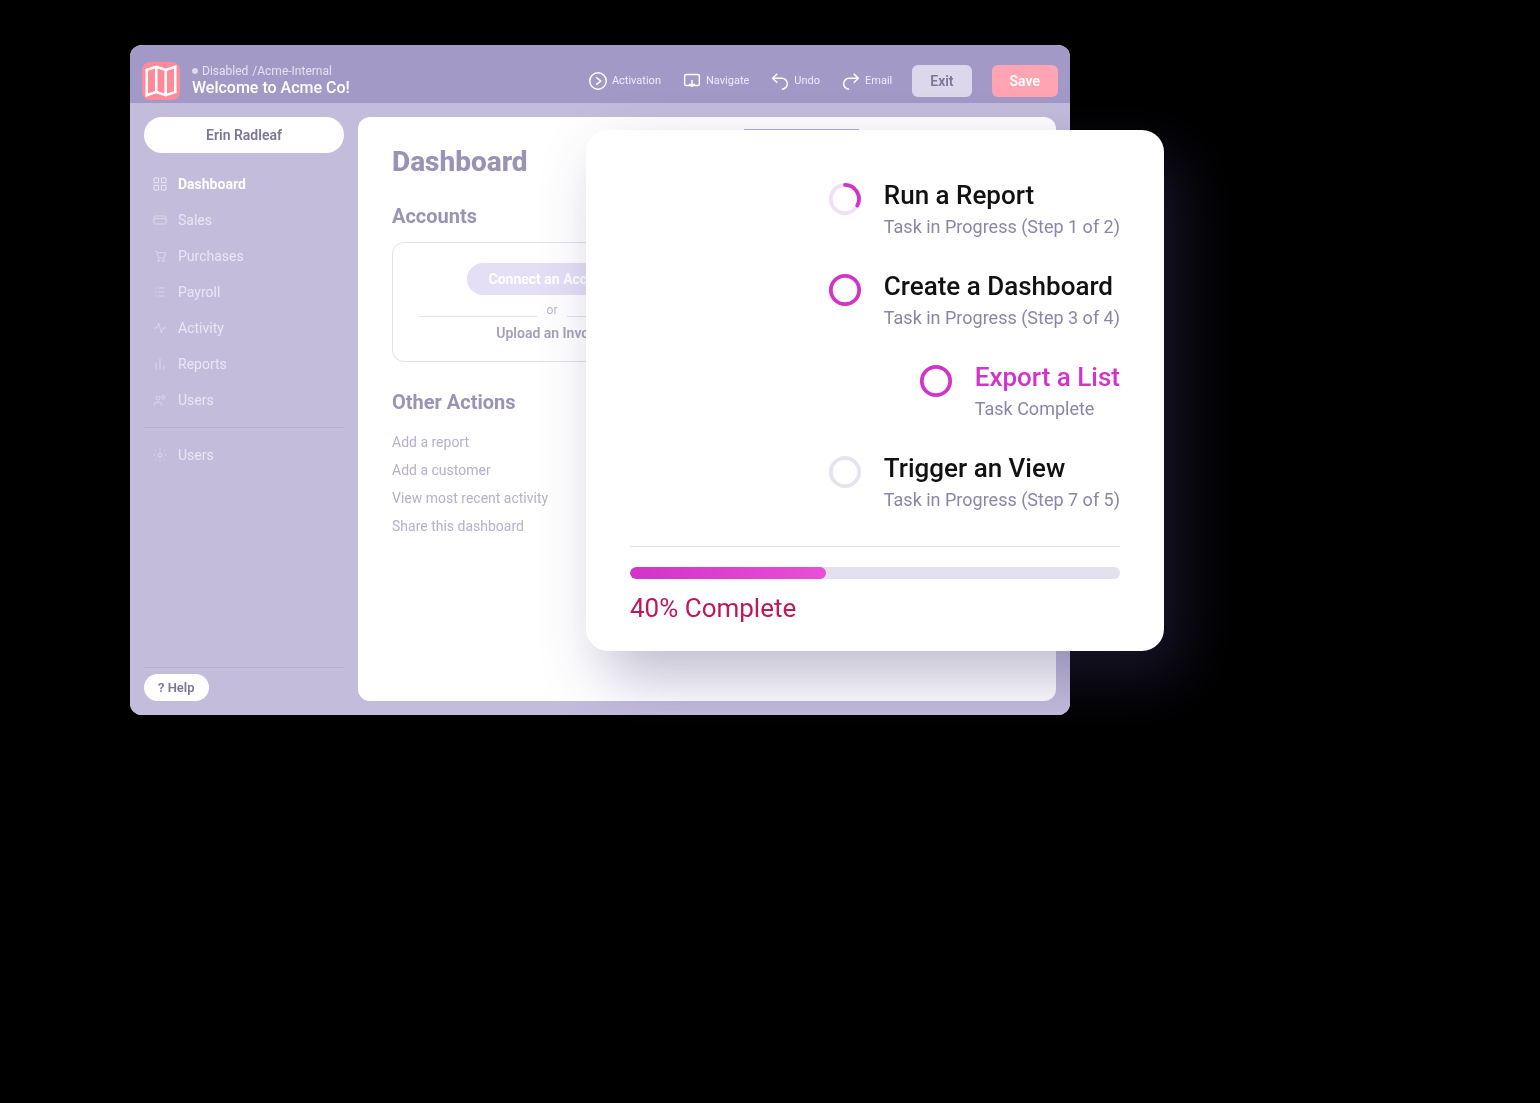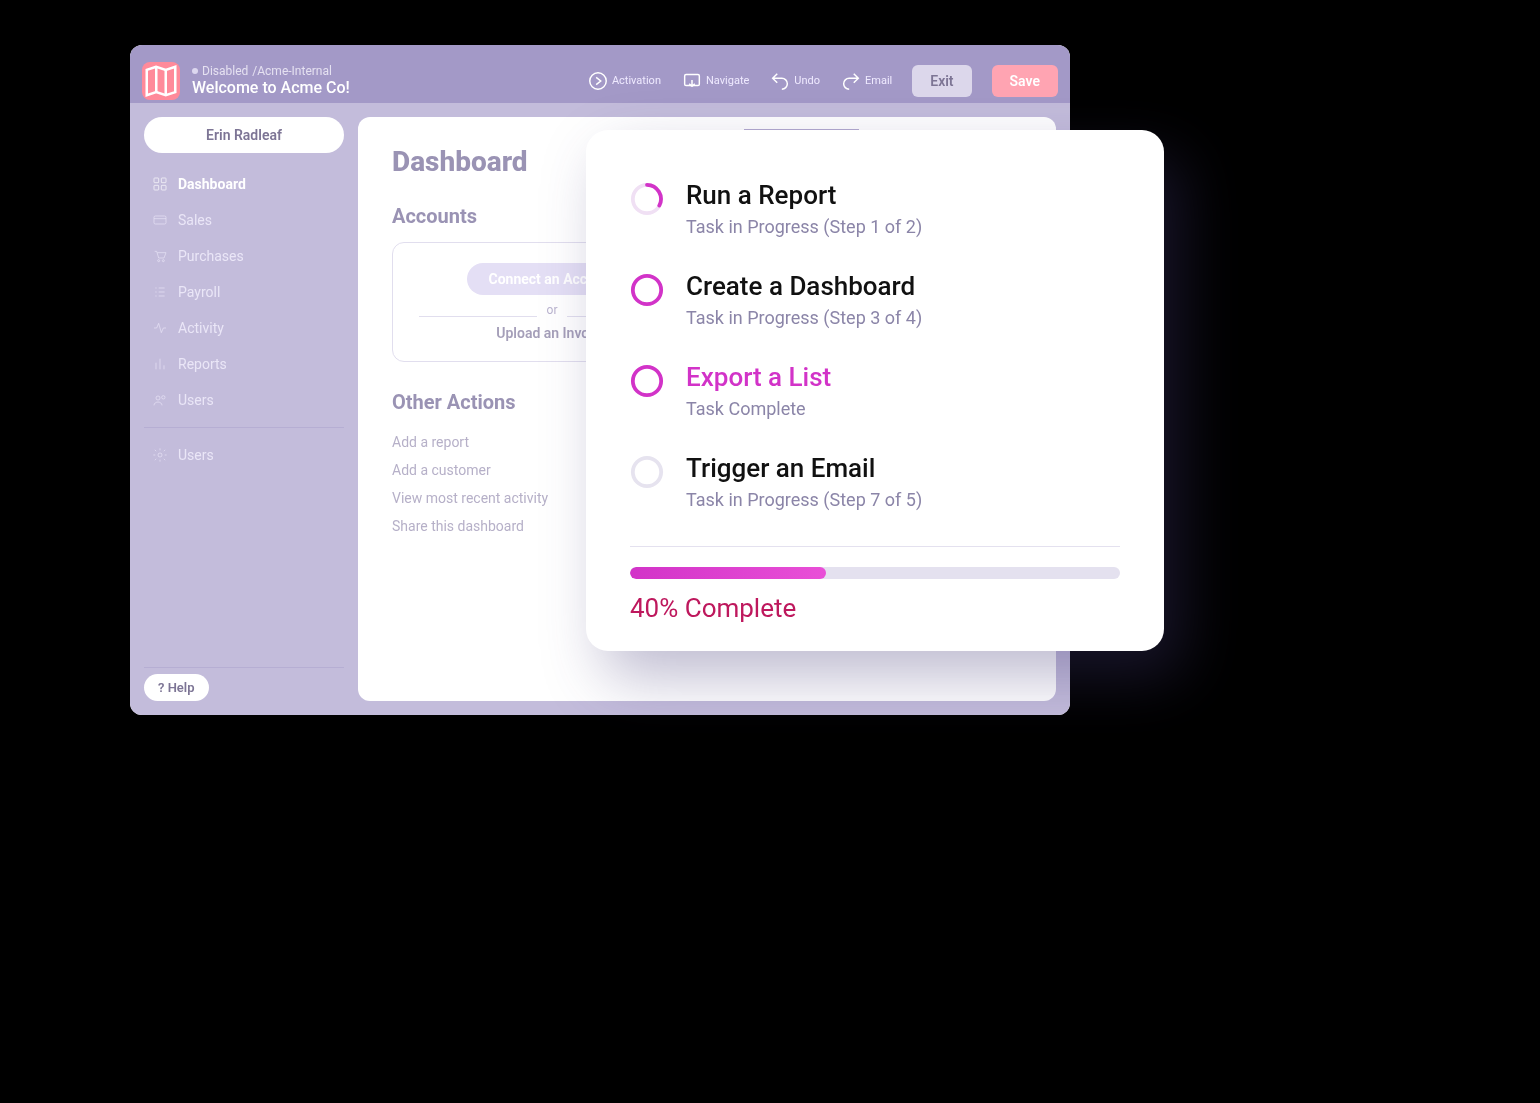--- a/index.html
+++ b/index.html
@@ -100,21 +100,21 @@
   }
   .checklist-header {
     background:#4a3bdc;
     color:#fff;
     text-align:center;
     padding:40px 20px 42px;
     font-size:34px;
     font-weight:500;
   }
   .checklist-body { padding:36px 44px 28px; }
-  .task { display:flex; gap:22px; padding:14px 0 20px; cursor:pointer;}
+  .task { display:flex; gap:22px; padding:14px 0 20px; cursor:pointer;justify-content:flex-end;}
   .task .ring { width:34px; height:34px; flex-shrink:0; margin-top:2px;}
   .task .ring svg { width:34px; height:34px; }
   .task .txt { display:flex; flex-direction:column; gap:6px;}
   .task .title { font-size:26px; color:#111; font-weight:500;}
   .task.highlight .title { color:#d233c8; }
   .task .sub { font-size:18px; color:#8b85a8; }
   .ck-divider { height:1px; background:#e4e1ef; margin:16px 0 20px;}
   .progress-bar { height:12px; background:#e4e1ef; border-radius:999px; overflow:hidden; margin-bottom:14px;}
   .progress-fill { height:100%; border-radius:999px; background:linear-gradient(90deg,#d233c8 0%, #e94fd7 100%);}
   .progress-label { font-size:26px; color:#be185d; }
@@ -297,21 +297,21 @@
           <div class="txt">
             <div class="title">Export a List</div>
             <div class="sub">Task Complete</div>
           </div>
         </div>
         <div class="task">
           <div class="ring"><svg viewBox="0 0 36 36">
               <circle cx="18" cy="18" r="15" stroke="#e6e3ef" stroke-width="4" fill="none"></circle>
             </svg></div>
           <div class="txt">
-            <div class="title">Trigger an Email</div>
+            <div class="title">Trigger an View</div>
             <div class="sub">Task in Progress (Step 7 of 5)</div>
           </div>
         </div>
       </div>
     <div class="ck-divider"></div>
     <div class="progress-bar">
       <div class="progress-fill" id="progress-fill" style="width: 40%;"></div>
     </div>
     <div class="progress-label">40% Complete</div>
   </div>

